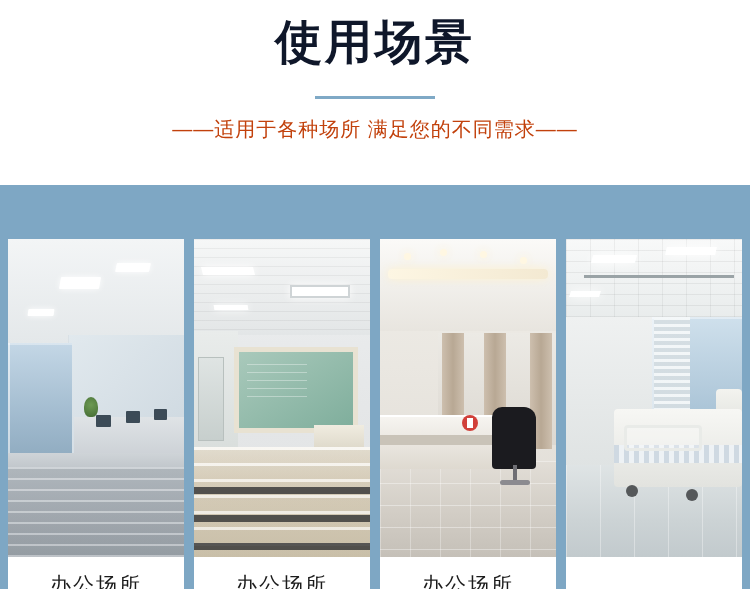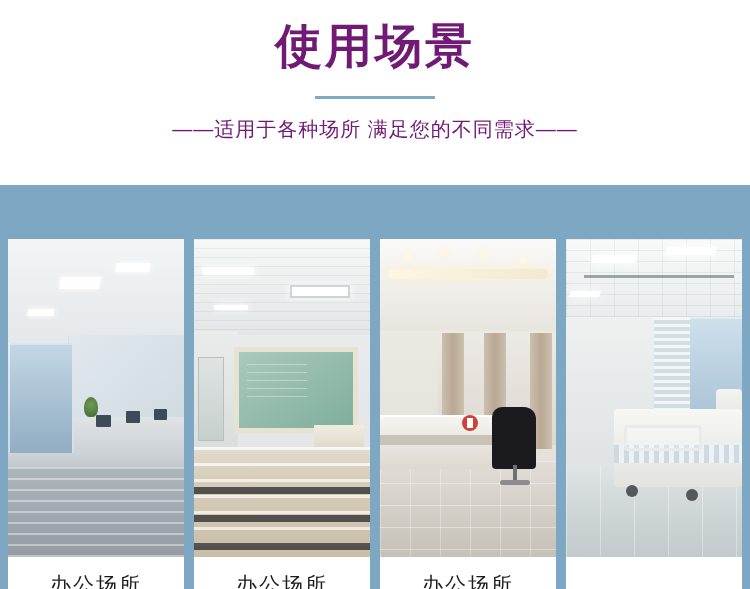--- a/index.html
+++ b/index.html
@@ -22,34 +22,34 @@
 
   
   .header {
     padding-top: 18px;
     text-align: center;
   }
   .main-title {
     font-size: 47px;
     line-height: 56px;
     font-weight: bold;
-    color: #701a75;
+    color: #0f172a;
     letter-spacing: 3px;
-    font-family: Liberation Serif, serif;
+    font-family: Liberation Mono, monospace;
   }
   .divider {
     width: 120px;
     height: 3px;
     background: #7fa9c6;
     margin: 22px auto 0 auto;
   }
   .subtitle {
     margin-top: 17px;
     font-size: 20px;
-    color: #701a75;
+    color: #c2410c;
     letter-spacing: 1px;
   }
 
   
   .band {
     position: absolute;
     left: 0;
     top: 185px;
     width: 750px;
     height: 404px;

